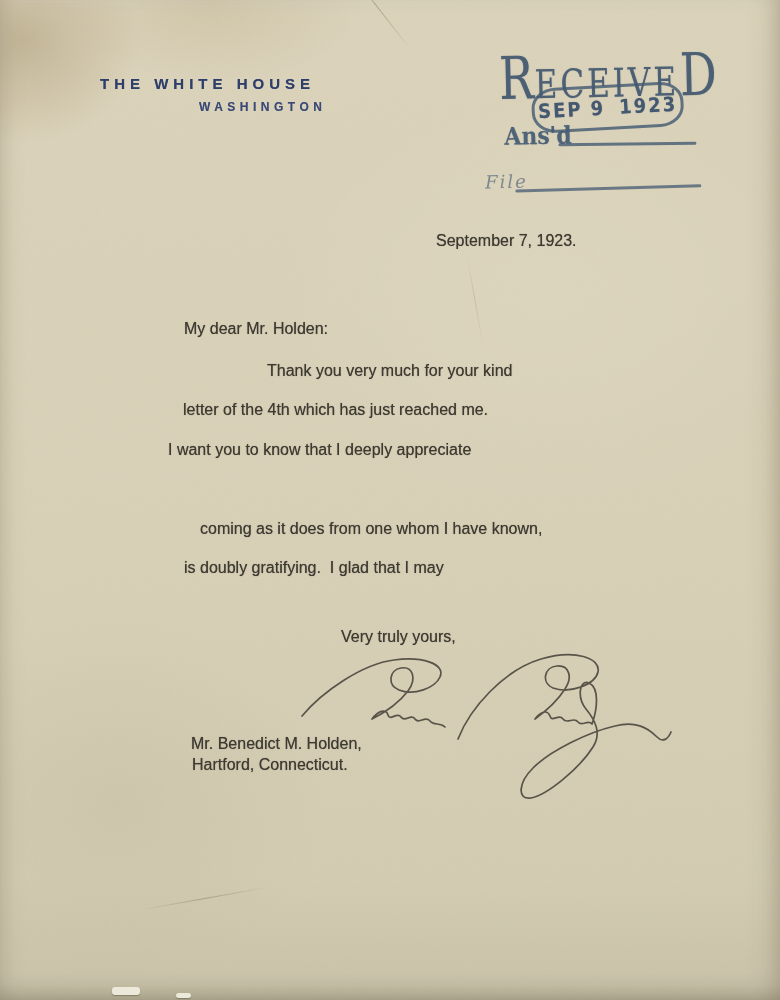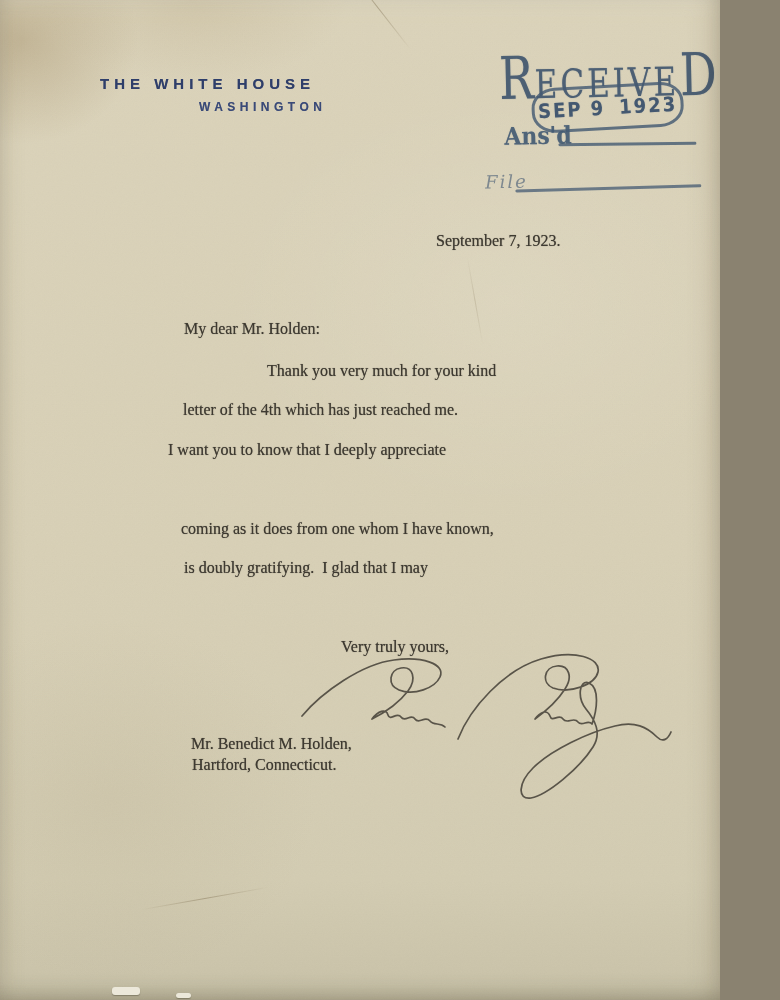--- a/index.html
+++ b/index.html
@@ -1,17 +1,17 @@
 <!DOCTYPE html>
 <html><head>
 <meta charset="utf-8">
 <style>
   html,body{margin:0;padding:0;background:#8a8270;}
   .page{
-    position:relative;width:720px;height:1000px;overflow:hidden;
+    position:relative;width:780px;height:1000px;overflow:hidden;
     font-family:"Liberation Sans",sans-serif;
     background:
       radial-gradient(180px 160px at 3% 4%, rgba(158,136,96,0.40), rgba(158,136,96,0.0) 65%),
       radial-gradient(220px 120px at 27% 0%, rgba(170,150,110,0.22), rgba(170,150,110,0) 70%),
       radial-gradient(400px 300px at 70% 30%, rgba(255,255,245,0.10), rgba(255,255,245,0) 70%),
       radial-gradient(300px 260px at 15% 80%, rgba(150,135,100,0.10), rgba(150,135,100,0) 70%),
       linear-gradient(180deg, #dbd3ba 0%, #d8d0b6 55%, #d3ccb2 88%, #cbc4aa 97%, #c2bca2 100%);
     box-shadow: inset -18px 0 30px -18px rgba(110,100,75,0.45),
                 inset 14px 0 26px -16px rgba(110,100,75,0.30),
                 inset 0 -12px 22px -12px rgba(100,92,70,0.45),
@@ -47,34 +47,34 @@
   .stamp-oval{position:absolute;left:52px;top:40px;width:146px;height:39px;border:3.5px solid rgba(80,110,158,0.82);border-radius:24px/20px;transform:rotate(-2deg);
     display:flex;align-items:center;justify-content:center;gap:14px;}
   .stamp-oval .sd{font-family:"DejaVu Sans",sans-serif;font-weight:bold;font-size:18px;letter-spacing:2px;color:rgba(70,100,150,0.92);transform:scaleY(1.1);text-shadow:0 0 1px rgba(70,100,150,.4);white-space:pre;}
   .stamp-ansd{position:absolute;left:24px;top:76px;font-family:"DejaVu Serif",serif;font-weight:bold;font-size:22px;color:rgba(80,110,158,0.88);transform:scaleY(1.1);text-shadow:0 0 1px rgba(80,110,158,.4);}
   .stamp-line1{position:absolute;left:78px;top:98px;width:138px;height:2.5px;background:rgba(80,110,158,0.8);border-radius:2px;transform:rotate(.6deg);}
   .stamp-file{position:absolute;left:4px;top:124px;font-family:"DejaVu Serif",serif;font-style:italic;font-size:18px;letter-spacing:2px;color:rgba(80,110,158,0.62);}
   .stamp-line2{position:absolute;left:34px;top:142px;width:186px;height:2.5px;background:rgba(80,110,158,0.75);border-radius:2px;transform:rotate(-.4deg);}
 
   
   .tw{
-    position:absolute;font-family:Liberation Serif, serif;
+    position:absolute;font-family:Liberation Sans, sans-serif;
     font-size:16px;color:#3e3a31;white-space:pre;letter-spacing:0;
     text-shadow:0 0 .8px rgba(62,58,49,0.75);
   }
   .t-date{left:436px;top:232px;}
   .t-sal{left:184px;top:320px;}
   .t-l0{left:267px;top:362px;}
   .t-l1{left:183px;top:401px;}
   .t-l2{left:168px;top:441px;}
   .t-l3{left:184px;top:481px;}
-  .t-l4{left:181px;top:520px;}
+  .t-l4{left:200px;top:520px;}
   .t-l5{left:184px;top:559px;}
   .t-l6{left:184px;top:598px;}
-  .t-close{left:341px;top:628px;margin-top:10px;}
+  .t-close{left:341px;top:628px;}
   .t-r0{left:191px;top:735px;}
   .t-r1{left:192px;top:756px;}
 
   
   .sig{position:absolute;left:288px;top:646px;width:410px;height:175px;}
   .sig path{fill:none;stroke:#48433a;stroke-width:1.7;stroke-linecap:round;stroke-linejoin:round;opacity:.88;}
 </style>
 </head>
 <body>
 

